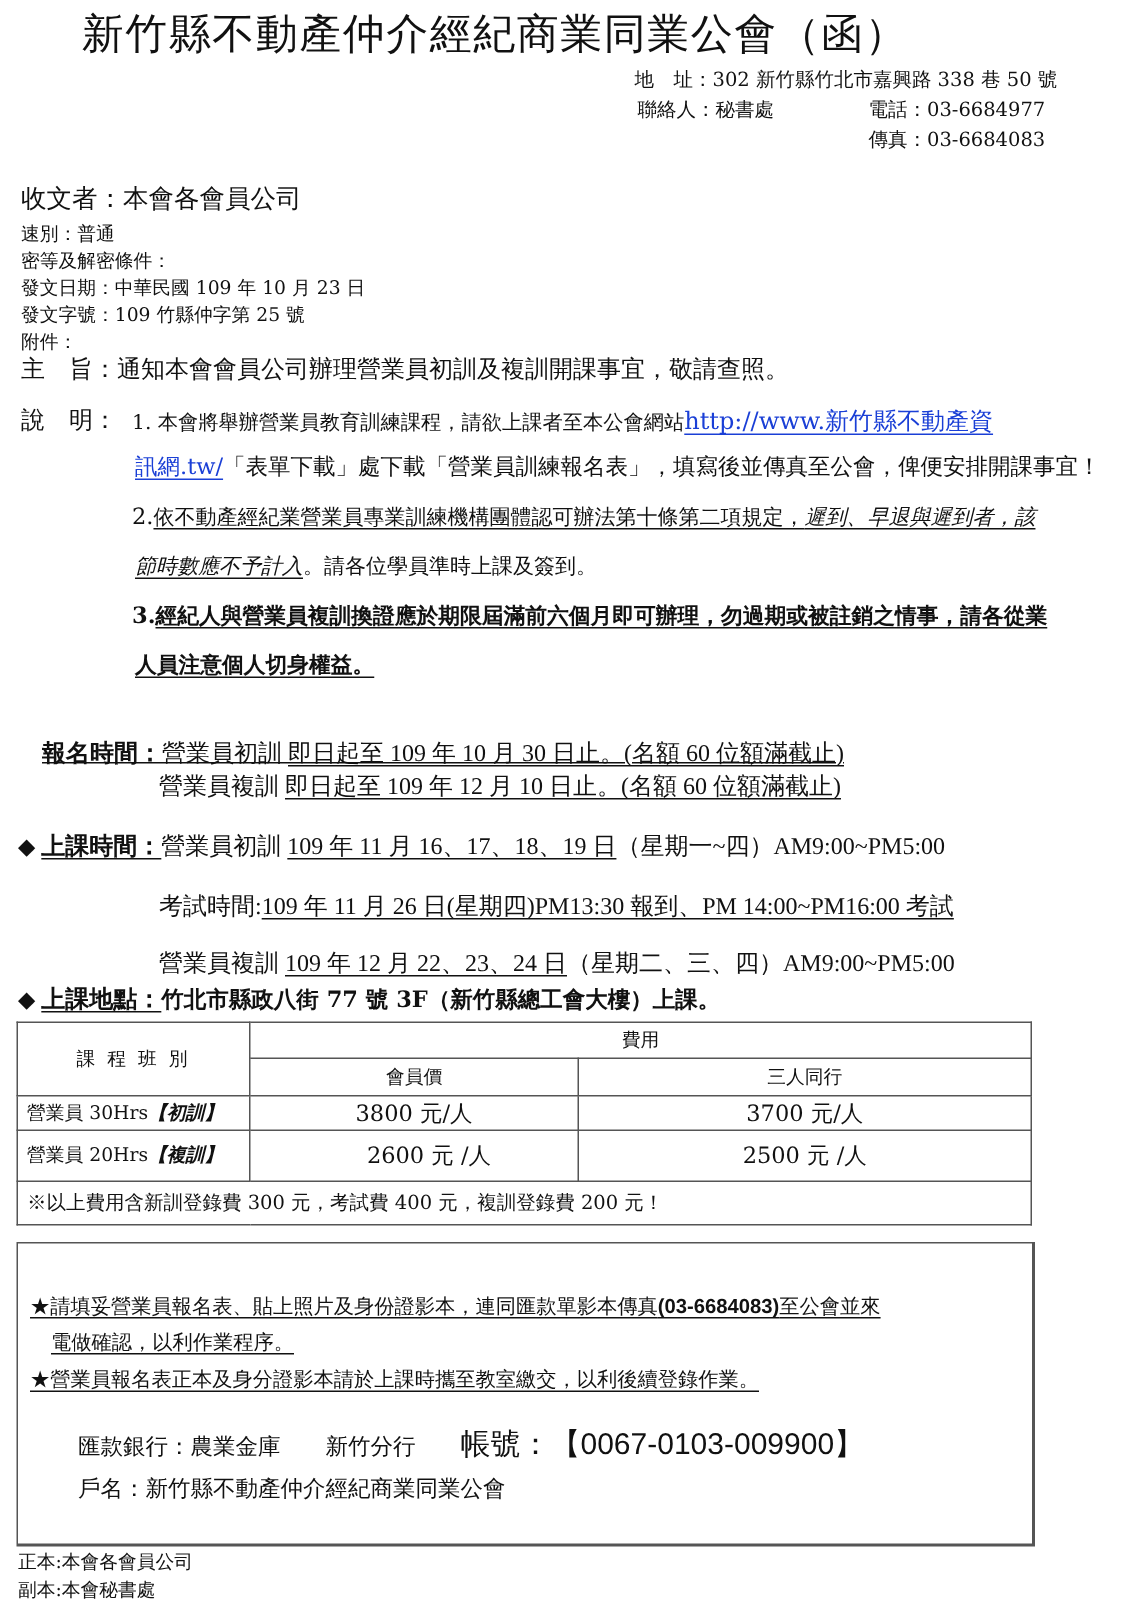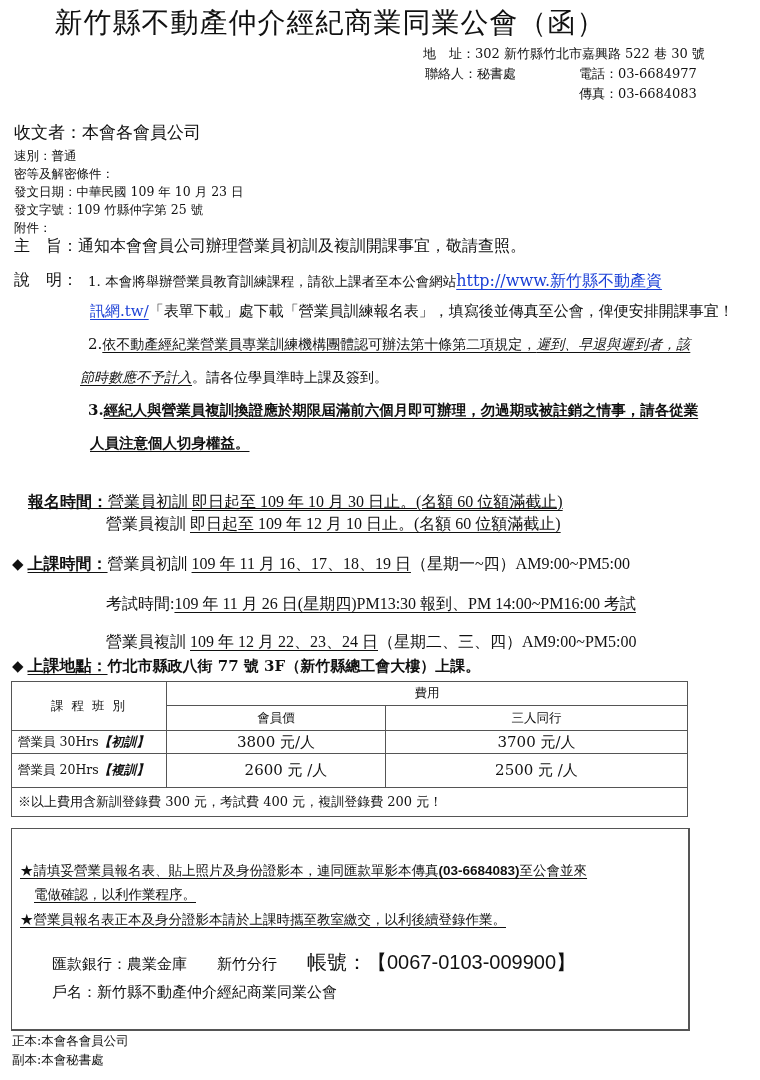--- a/index.html
+++ b/index.html
@@ -32,21 +32,21 @@
   }
   .boxline { position: absolute; white-space: nowrap; font-size: 13.5px; }
   .big { font-size: 20px; font-family: "Liberation Sans", "DejaVu Sans", sans-serif; }
 </style>
 </head>
 <body>
 
 <div class="abs title">新竹縣不動產仲介經紀商業同業公會（函）</div>
 
 <div class="abs contact" style="left:423px; top:44px;">
-  <span>地　址：</span><span>302 新竹縣竹北市嘉興路 522 巷 30 號</span>
+  <span>地　址：</span><span>302 新竹縣竹北市嘉興路 338 巷 50 號</span>
 </div>
 <div class="abs contact" style="left:425px; top:64px;">
   <span>聯絡人：</span><span>秘書處</span>
 </div>
 <div class="abs contact" style="left:579px; top:64px;">
   <span>電話：</span><span>03-6684977</span>
 </div>
 <div class="abs contact" style="left:579px; top:84px;">
   <span>傳真：</span><span>03-6684083</span>
 </div>
@@ -67,21 +67,21 @@
 <div class="abs subject" style="left:14px; top:270px;">說　明：</div>
 <div class="abs desc" style="left:88px; top:271px;">
   <span style="font-size:13.5px;">1. 本會將舉辦營業員教育訓練課程，請欲上課者至本公會網站</span><a class="link" style="font-size:16px;">http://www.新竹縣不動產資</a>
 </div>
 <div class="abs desc" style="left:90px; top:302px;">
   <a class="link" style="font-size:15px;text-decoration:underline;">訊網.tw/</a><span>「表單下載」處下載「營業員訓練報名表」，填寫後並傳真至公會，俾便安排開課事宜！</span>
 </div>
 <div class="abs desc" style="left:88px; top:335px;">
   <span>2.</span><span class="u" style="font-size:14px;">依不動產經紀業營業員專業訓練機構團體認可辦法第十條第二項規定，</span><span class="u it" style="font-size:14px;">遲到、早退與遲到者，該</span>
 </div>
-<div class="abs desc" style="left:80px; top:368px;">
+<div class="abs desc" style="left:90px; top:368px;">
   <span class="u it" style="font-size:14px;">節時數應不予計入</span><span style="font-size:14px;">。請各位學員準時上課及簽到。</span>
 </div>
 <div class="abs desc b" style="left:88px; top:401px;">
   <span>3.</span><span class="u" style="font-size:14.5px;">經紀人與營業員複訓換證應於期限屆滿前六個月即可辦理，勿過期或被註銷之情事，請各從業</span>
 </div>
 <div class="abs desc b" style="left:90px; top:434px;">
   <span class="u" style="font-size:14.5px;">人員注意個人切身權益。</span>
 </div>
 
 <div class="abs sans" style="left:28px; top:492px;text-decoration:underline;">

